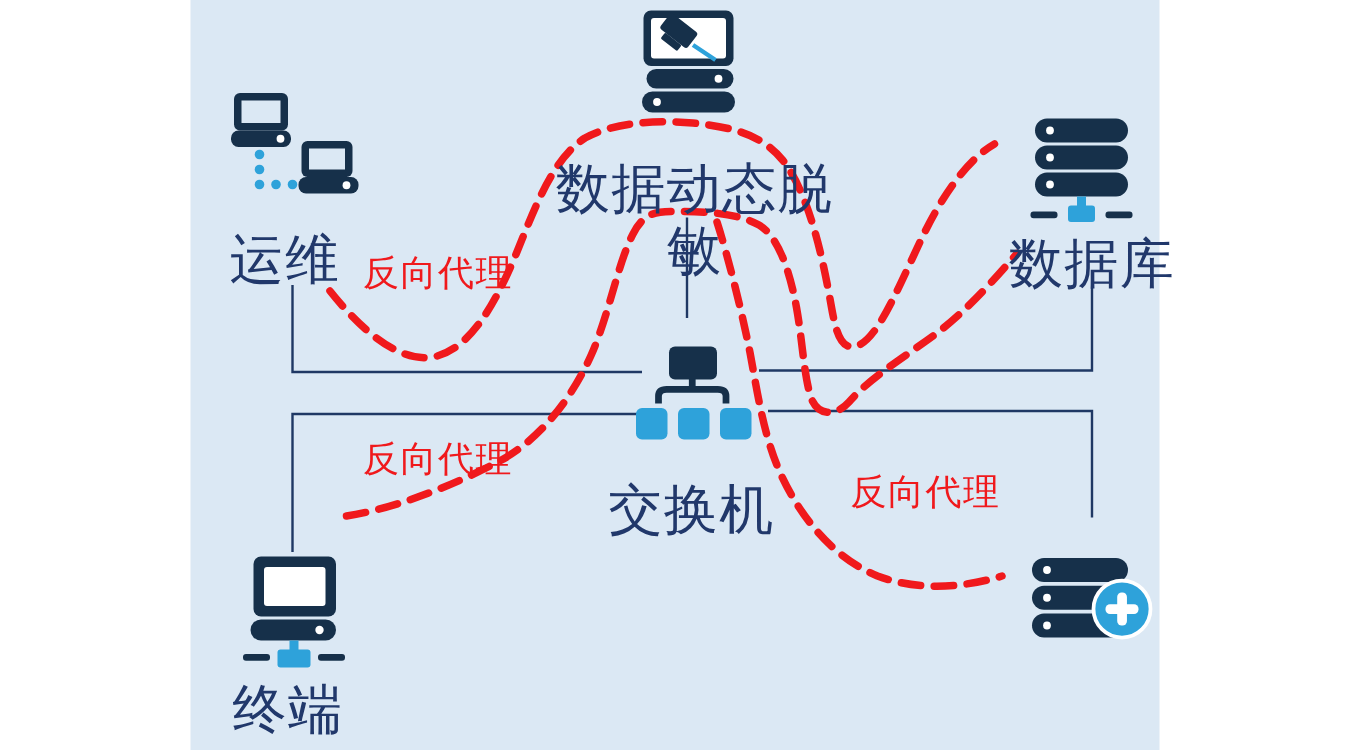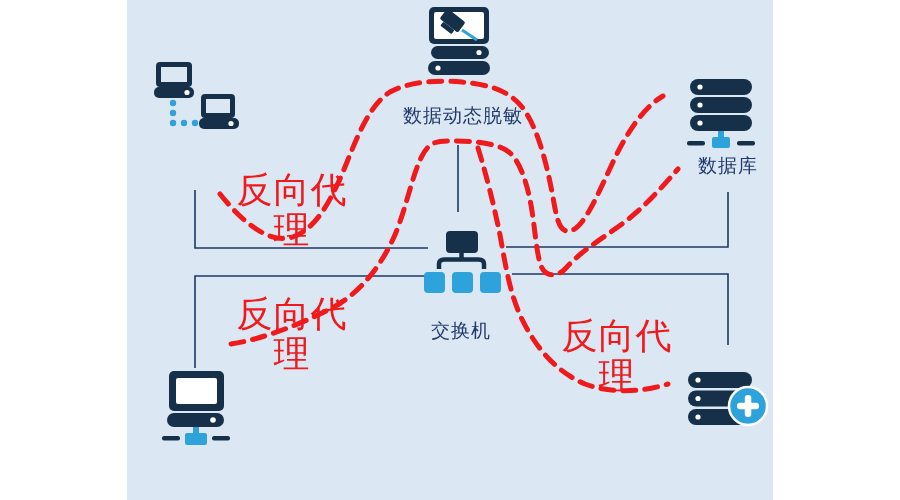--- a/index.html
+++ b/index.html
@@ -1,22 +1,22 @@
 <!DOCTYPE html>
 <html><head>
 <meta charset="utf-8">
 <style>
   html,body{margin:0;padding:0;background:#ffffff;}
   #stage{position:relative;width:900px;height:500px;background:#ffffff;overflow:hidden;
          font-family:"Liberation Sans",sans-serif;}
   #panel{position:absolute;left:127px;top:0;width:646px;height:500px;background:#dbe8f4;}
   svg{position:absolute;left:0;top:0;}
-  .node-label{position:absolute;text-align:center;color:#21386b;font-size:19px;
+  .node-label{position:absolute;text-align:center;color:#21386b;font-size:36px;
               font-weight:400;line-height:1.15;letter-spacing:1px;}
-  .proxy-label{position:absolute;text-align:center;color:#f0191c;font-size:36px;
+  .proxy-label{position:absolute;text-align:center;color:#f0191c;font-size:24px;
                font-weight:400;line-height:1.1;letter-spacing:1px;}
 </style>
 </head>
 <body>
 
 <div id="stage">
   <div id="panel"></div>
 
   <svg width="900" height="500" viewBox="0 0 900 500">
 
@@ -122,20 +122,22 @@
       <circle cx="698" cy="398.5" r="2.6" fill="#ffffff"></circle>
       <circle cx="698" cy="417" r="2.6" fill="#ffffff"></circle>
       <g>
         <circle cx="748" cy="406" r="19" fill="#2ea2da" stroke="#ffffff" stroke-width="2.5"></circle>
         <rect x="737" y="402.8" width="22" height="6.5" rx="3" fill="#ffffff"></rect>
         <rect x="744.8" y="395" width="6.5" height="22" rx="3" fill="#ffffff"></rect>
       </g>
     </g>
   </svg>
 
+  <div class="node-label" style="left:130px;top:152px;width:120px;">运维</div>
   <div class="node-label" style="left:363px;top:105px;width:200px;">数据动态脱敏</div>
   <div class="node-label" style="left:668px;top:155px;width:120px;">数据库</div>
   <div class="node-label" style="left:401px;top:322px;width:120px;font-family:Liberation Mono, monospace;">交换机</div>
+  <div class="node-label" style="left:132px;top:452px;width:120px;">终端</div>
 
   <div class="proxy-label" style="left:222px;top:170px;width:140px;">反向代理</div>
   <div class="proxy-label" style="left:222px;top:294px;width:140px;">反向代理</div>
   <div class="proxy-label" style="left:547px;top:316px;width:140px;">反向代理</div>
 </div>
 
 </body></html>

